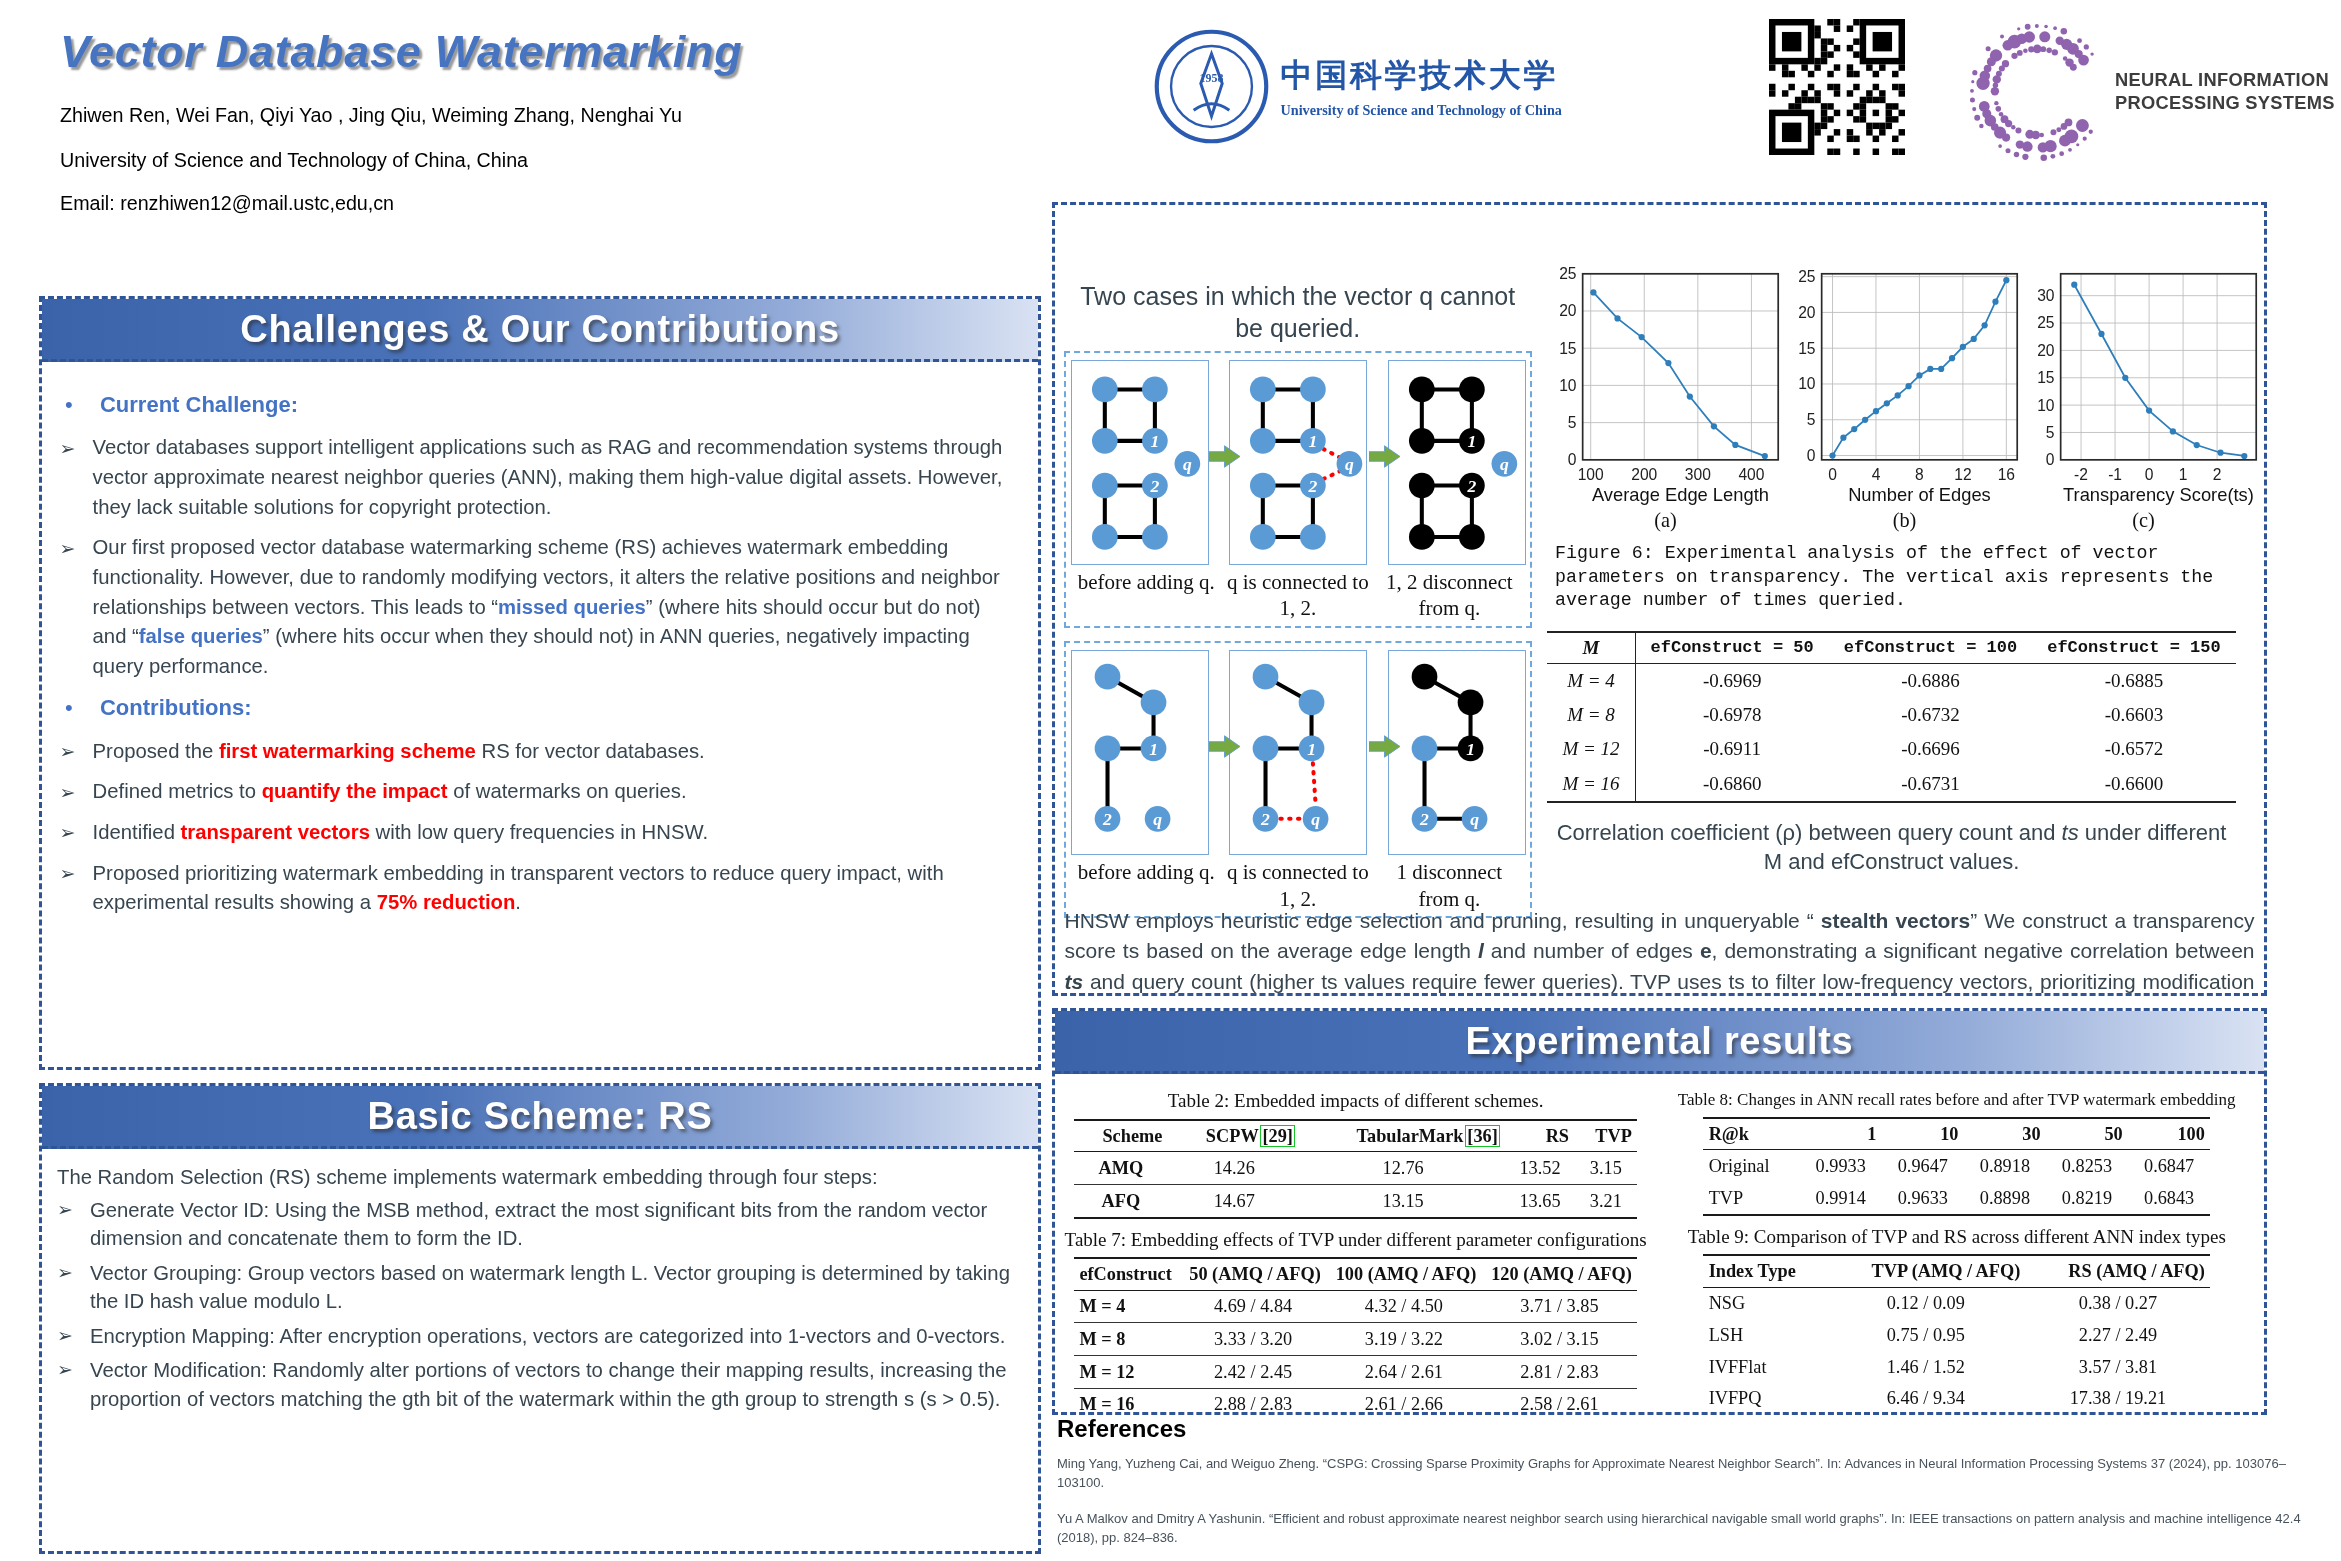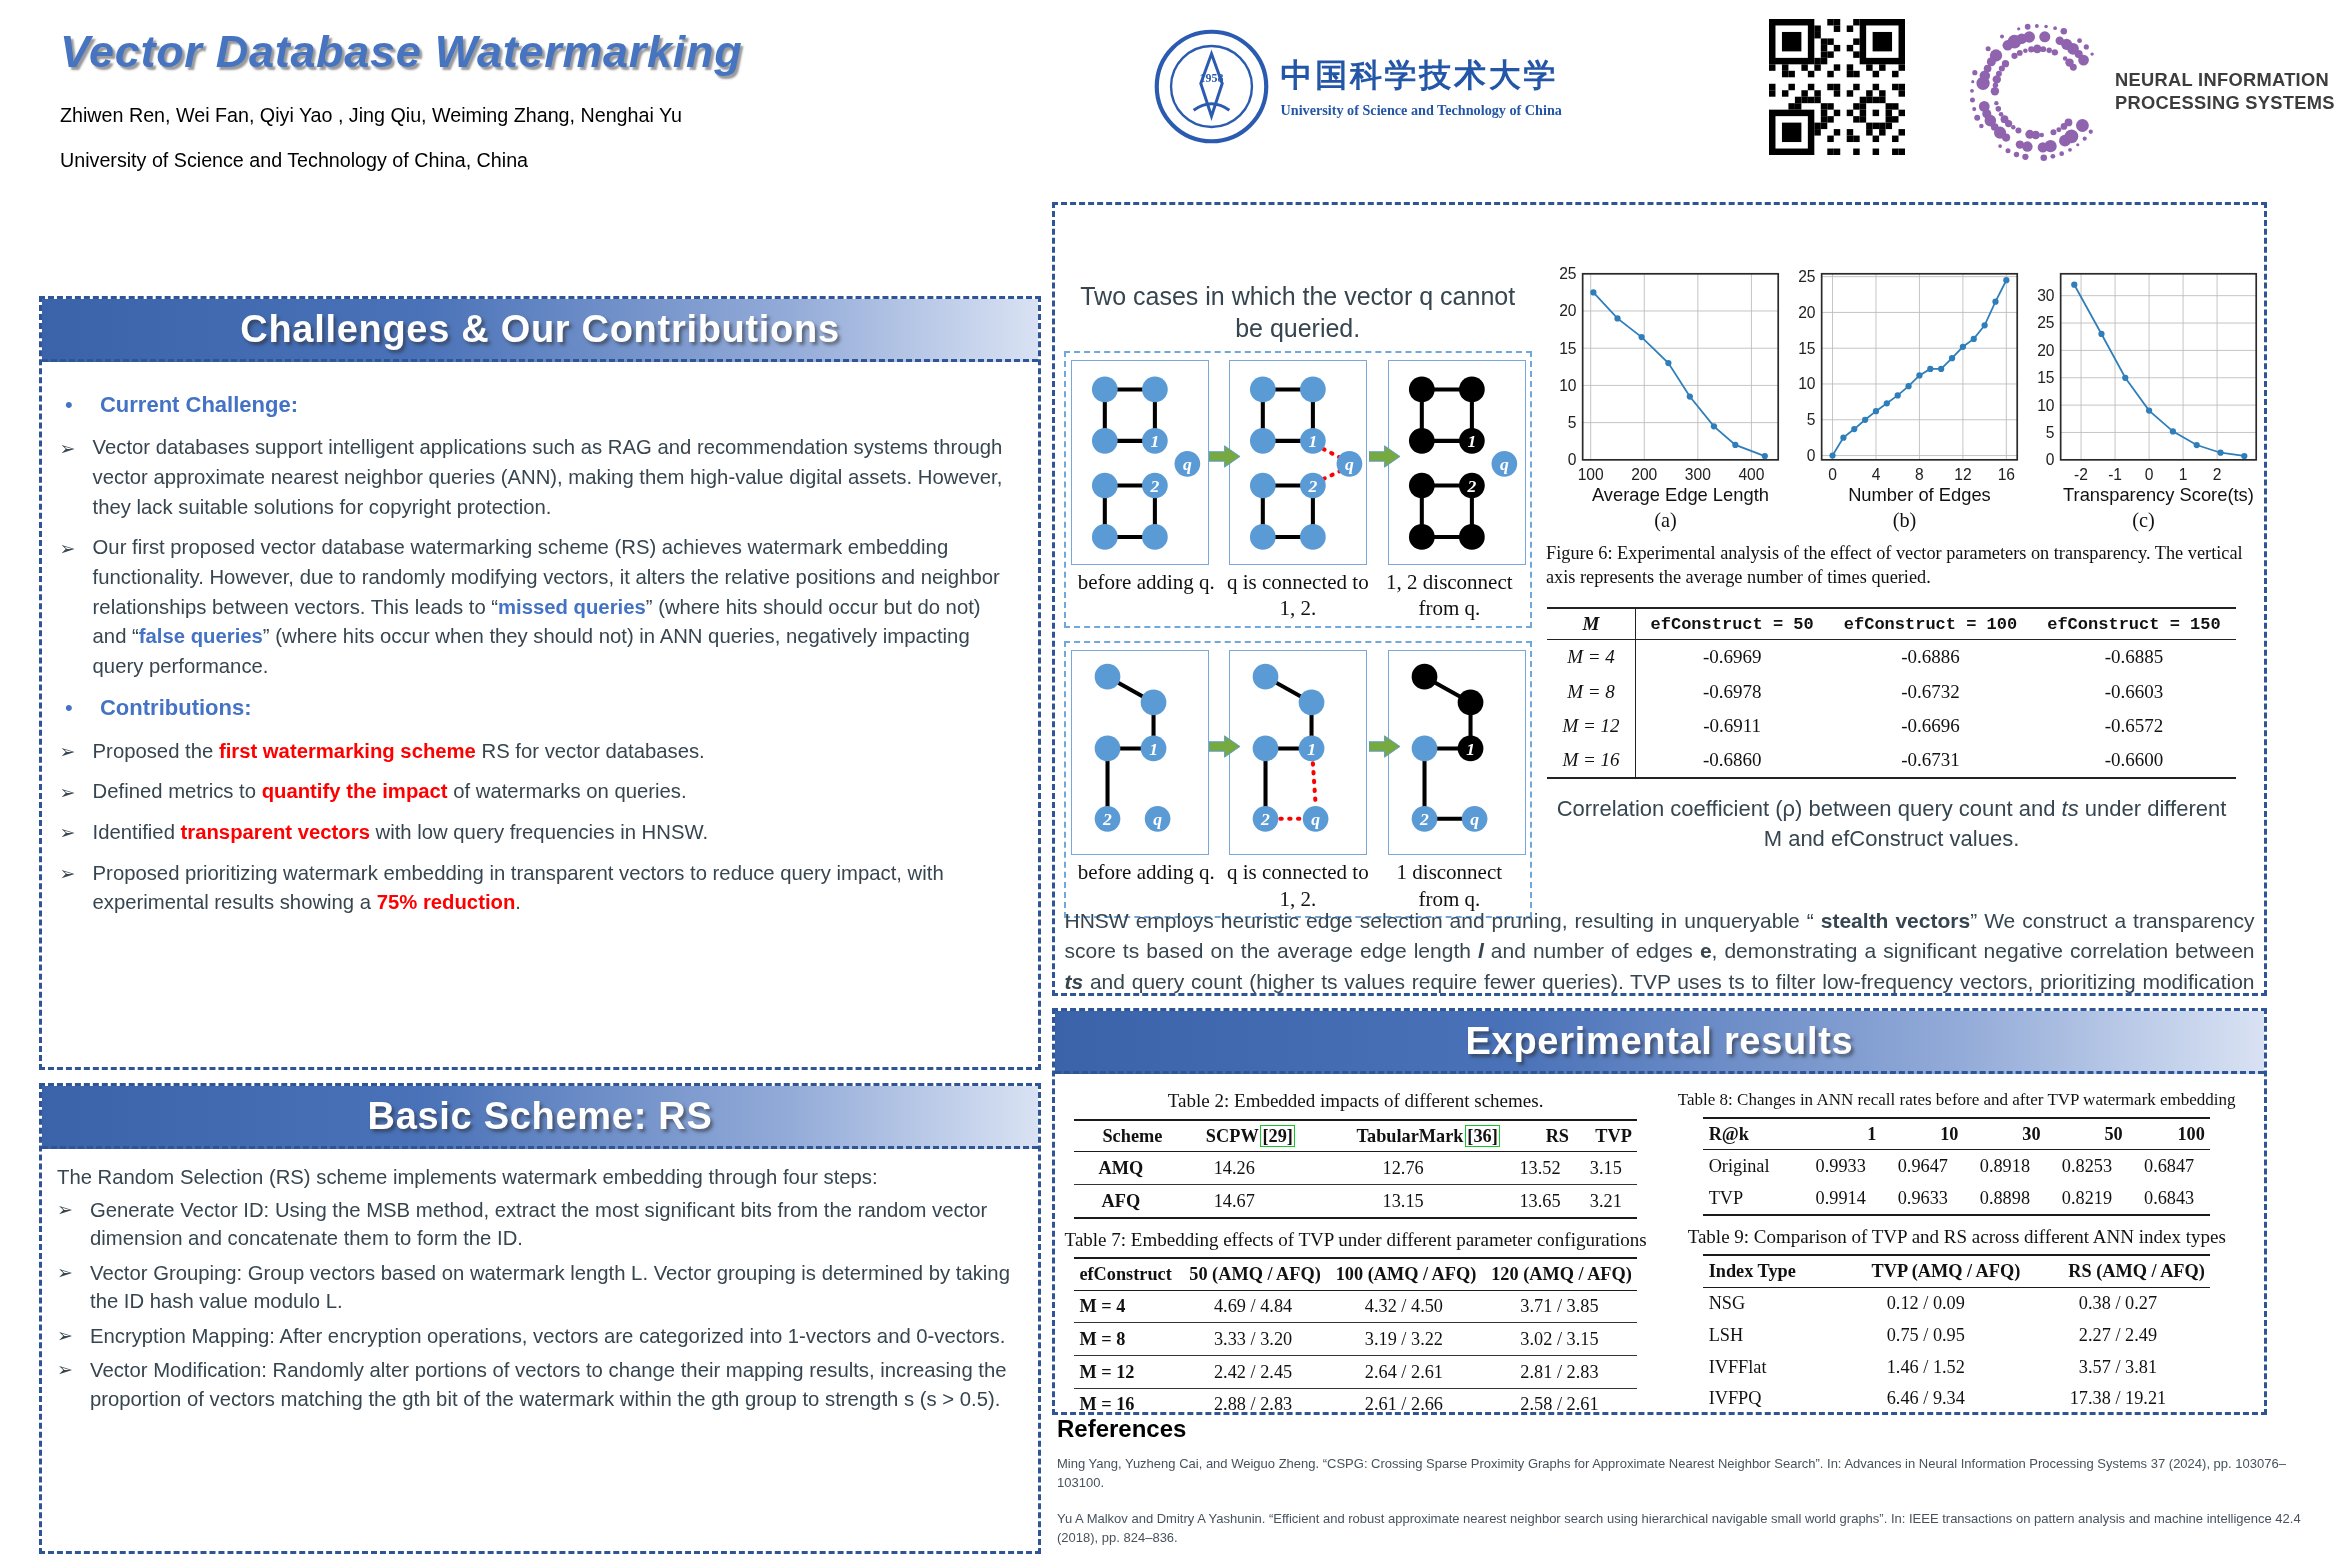--- a/index.html
+++ b/index.html
@@ -57,21 +57,21 @@
   .dg-red{stroke:#ff0000;stroke-width:6;stroke-dasharray:2 11;stroke-linecap:round;fill:none;}
   .garrow{position:absolute;top:83px;}
   .dcaps{display:flex;margin-top:4.1px;}
   .dcap{width:33.3%;text-align:center;font-size:21px;color:#111;font-family:"Liberation Serif",serif;line-height:1.25;}
   .stealth-right{position:absolute;left:491px;top:62px;width:720px;}
   .charts-row{display:flex;}
   .chart{width:239px;}
   .chart .sub{text-align:center;font-size:20.3px;font-family:"Liberation Serif",serif;color:#111;margin-top:1.4px;}
   svg text.tick{font:23px "Liberation Sans",sans-serif;fill:#222;}
   svg text.xlabel{font:27px "Liberation Sans",sans-serif;fill:#111;}
-  .fig-caption{margin-top:9.5px;font-size:18.3px;font-family:Liberation Serif, serif;color:#111;line-height:1.3;width:705px;}
+  .fig-caption{margin-top:9.5px;font-size:18.3px;font-family:Liberation Mono, monospace;color:#111;line-height:1.3;width:705px;margin-left:9px;}
   .corr-wrap{margin-top:17.6px;margin-left:1.4px;}
   .corr-caption{margin-top:15px;text-align:center;font-size:22px;color:#36454f;width:691px;line-height:1.35;}
   .hnsw{position:absolute;left:9.5px;top:661px;width:1190px;font-size:21px;line-height:1.45;
         color:#36454f;text-align:justify;margin-top:40px;}
   
   table.ptable{border-collapse:collapse;font-family:"Liberation Serif",serif;color:#111;}
   table.corr{font-size:19px;}
   table.corr th{font-family:"Liberation Mono",monospace;font-weight:bold;font-size:17px;
     border-top:2px solid #222;border-bottom:1.4px solid #222;padding:4.1px 15px;}
   table.corr th.h0{font-family:"Liberation Serif",serif;font-style:italic;font-size:19px;
@@ -100,20 +100,21 @@
 </style>
 </head>
 <body>
 
 <div class="poster">
 
   <div class="title-block">
     <div class="poster-title">Vector Database Watermarking</div>
     <div class="authors">Zhiwen Ren, Wei Fan,  Qiyi Yao , Jing Qiu,  Weiming Zhang,  Nenghai Yu</div>
     <div class="affiliation">University of Science and Technology of China, China</div>
+    <div class="email">Email: renzhiwen12@mail.ustc,edu,cn</div>
   </div>
 
   <div class="ustc">
     <svg width="119" height="119" viewBox="0 0 200 200">
       <circle cx="100" cy="100" r="92" fill="#fff" stroke="#2b5bb0" stroke-width="7"></circle>
       <circle cx="100" cy="100" r="68" fill="#fff" stroke="#2b5bb0" stroke-width="4"></circle>
       <path d="M100 45 L118 95 L100 150 L82 95 Z" fill="none" stroke="#2b5bb0" stroke-width="5"></path>
       <path d="M70 140 Q100 118 130 140" fill="none" stroke="#2b5bb0" stroke-width="5"></path>
       <text x="100" y="92" text-anchor="middle" style="font:bold 20px 'Liberation Serif',serif" fill="#2b5bb0">1958</text>
     </svg>

